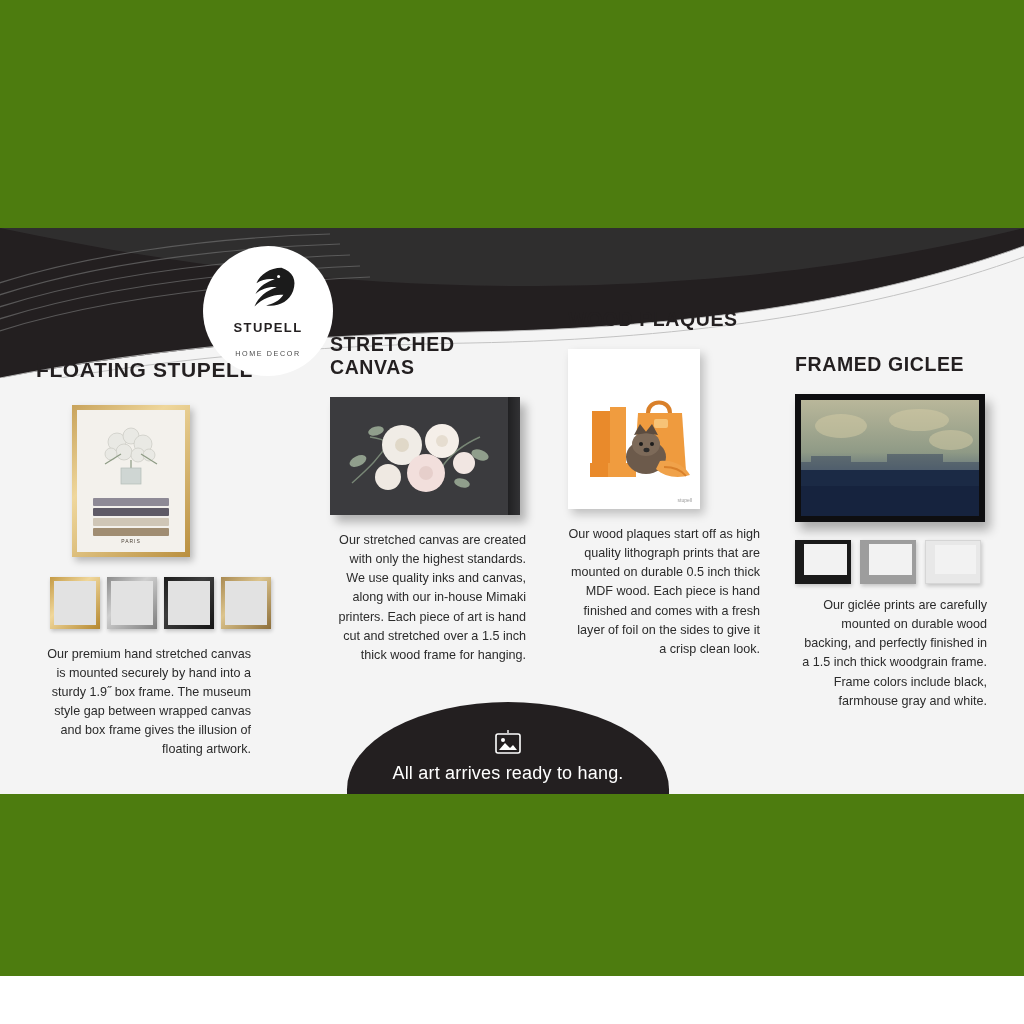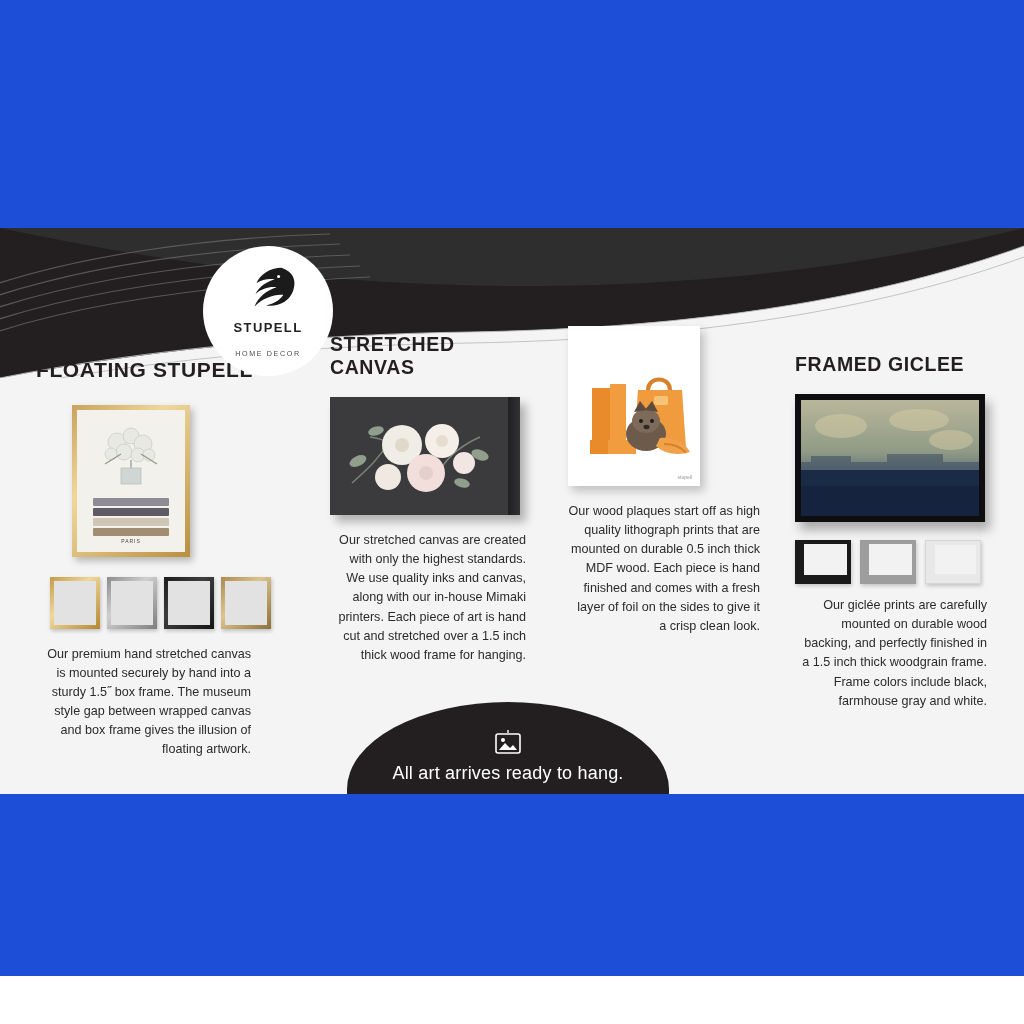--- a/index.html
+++ b/index.html
@@ -10,21 +10,21 @@
   body {
     width: 1024px;
     height: 1024px;
     font-family: "Liberation Sans", sans-serif;
     overflow: hidden;
   }
   .page {
     position: relative;
     width: 1024px;
     height: 976px;
-    background: #1d4ed8;
+    background: #4d7c0f;
   }
   
   .panel {
     position: absolute;
     left: 0;
     top: 228px;
     width: 1024px;
     height: 566px;
     background: #f4f4f4;
     overflow: hidden;
@@ -303,21 +303,21 @@
             <div class="mat"></div>
           </div>
         <div class="swatch sw-black">
             <div class="mat"></div>
           </div>
         <div class="swatch sw-brass">
             <div class="mat"></div>
           </div>
       </div>
 
-      <div class="col-body" style="margin-top:16px; width:215px;">Our premium hand stretched canvas is mounted securely by hand into a sturdy 1.5˝ box frame. The museum style gap between wrapped canvas and box frame gives the illusion of floating artwork.</div>
+      <div class="col-body" style="margin-top:16px; width:215px;">Our premium hand stretched canvas is mounted securely by hand into a sturdy 1.9˝ box frame. The museum style gap between wrapped canvas and box frame gives the illusion of floating artwork.</div>
     </div>
 
     <div class="col" id="col-stretched">
       <div class="col-title">
         <div>STRETCHED</div>
         <div>CANVAS</div>
       </div>
 
       <div class="art-stretched">
         <svg width="190" height="118" viewBox="0 0 190 118">
@@ -341,20 +341,23 @@
           <circle cx="96" cy="76" r="7" fill="#e6cfcb"></circle>
           <circle cx="58" cy="80" r="13" fill="#efe9e2"></circle>
           <circle cx="134" cy="66" r="11" fill="#f1e6e2"></circle>
         </svg>
       </div>
 
       <div class="col-body" style="width:196px;">Our stretched canvas are created with only the highest standards. We use quality inks and canvas, along with our in-house Mimaki printers. Each piece of art is hand cut and stretched over a 1.5 inch thick wood frame for hanging.</div>
     </div>
 
     <div class="col" id="col-wood">
+      <div class="col-title">
+        <div>WOOD PLAQUES</div>
+      </div>
 
       <div class="art-wood">
         <svg width="132" height="160" viewBox="0 0 132 160">
           <rect width="132" height="160" fill="#ffffff"></rect>
 
           <path d="M24 62 l18 0 l0 52 l10 0 l0 14 l-30 0 l0 -14 l2 0 z" fill="#e98a2b"></path>
           <path d="M42 58 l16 0 l0 56 l10 0 l0 14 l-28 0 l0 -14 l2 0 z" fill="#f09c3f"></path>
 
           <path d="M70 64 l44 0 l4 58 l-52 0 z" fill="#ef9b3e"></path>
           <path d="M80 64 c0 -14 22 -14 22 0" fill="none" stroke="#d9802a" stroke-width="4"></path>

